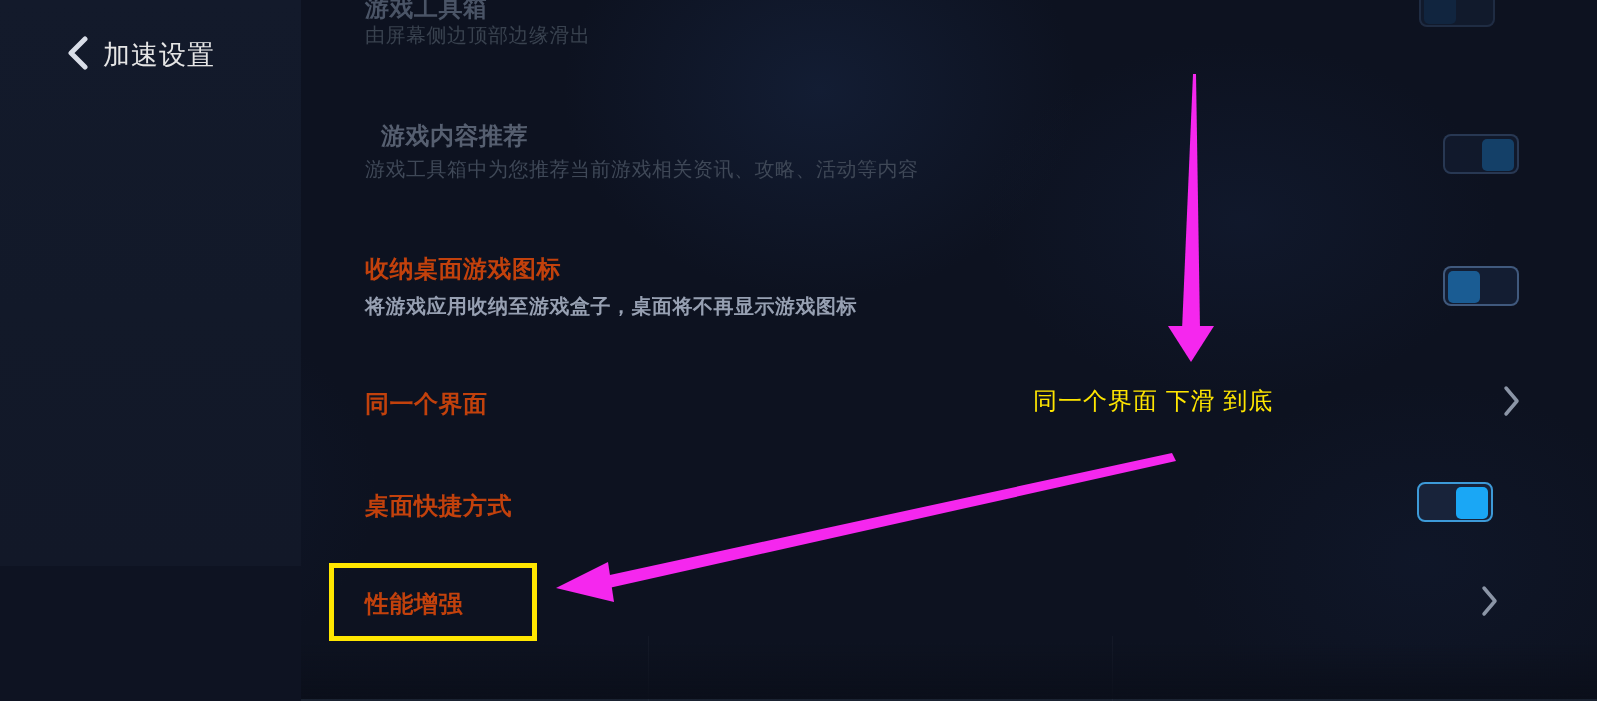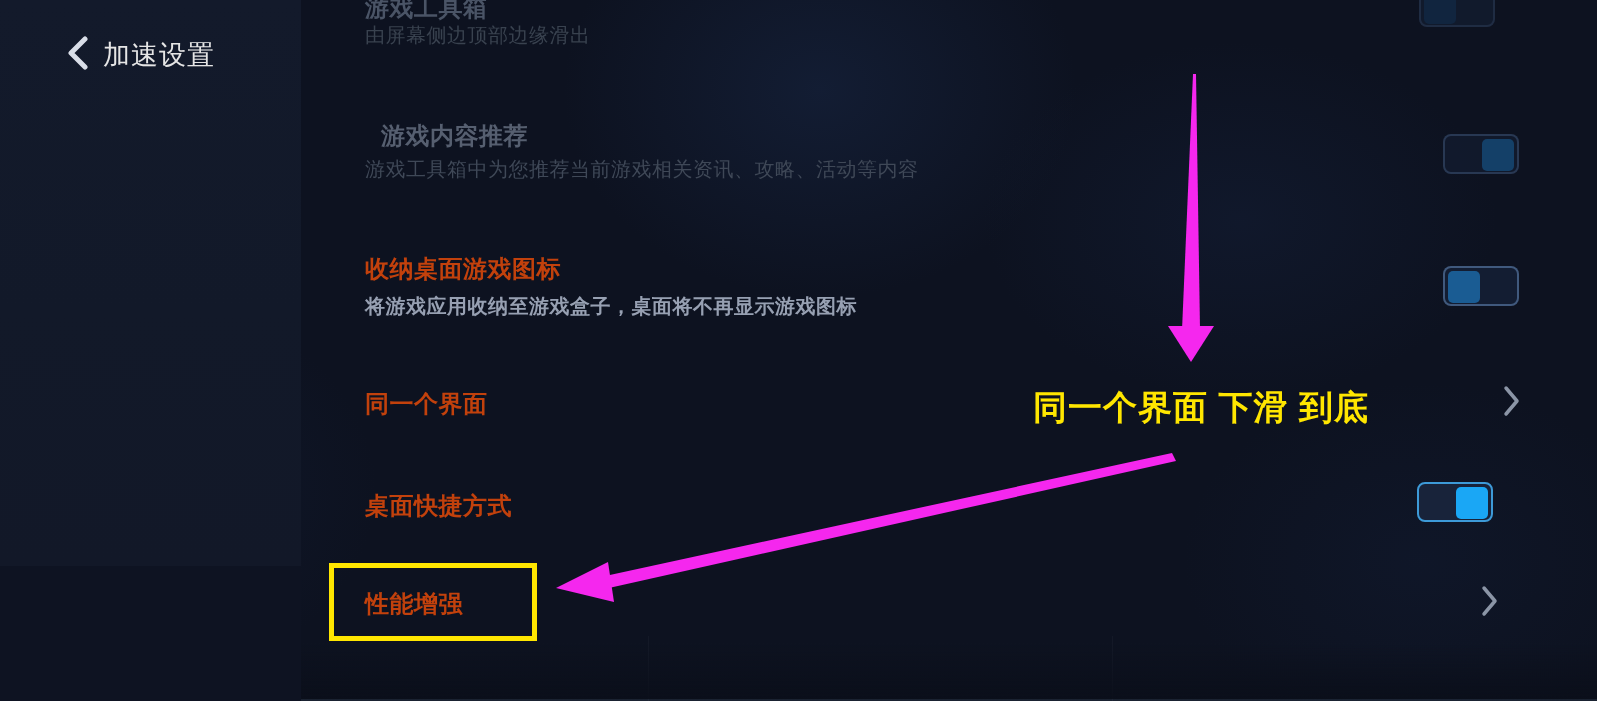--- a/index.html
+++ b/index.html
@@ -173,22 +173,22 @@
 
   
   .anno-svg {
     position: absolute; left: 0; top: 0;
     width: 1597px; height: 701px;
     pointer-events: none;
   }
   .anno-text {
     position: absolute;
     color: #ffe600;
-    font-size: 34px;
-    font-weight: bold;
+    font-size: 24px;
+    font-weight: normal;
     letter-spacing: 1px;
     white-space: nowrap;
   }
   .anno-box {
     position: absolute;
     border: 5px solid #ffe600;
     box-sizing: border-box;
   }
 </style>
 </head>

